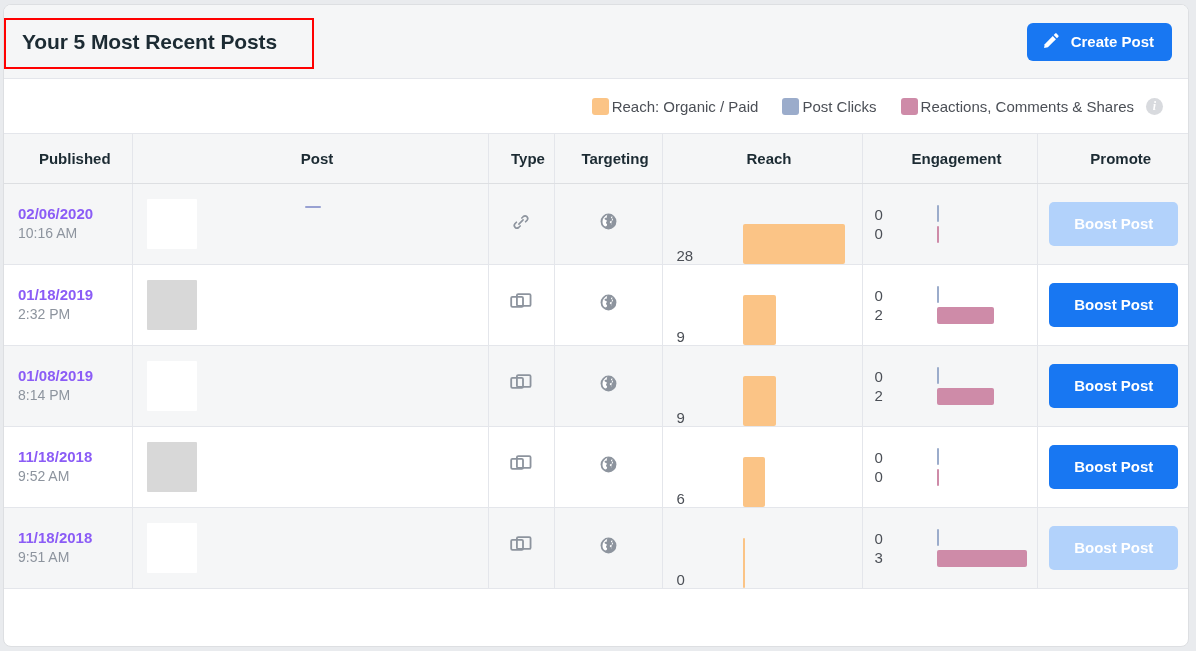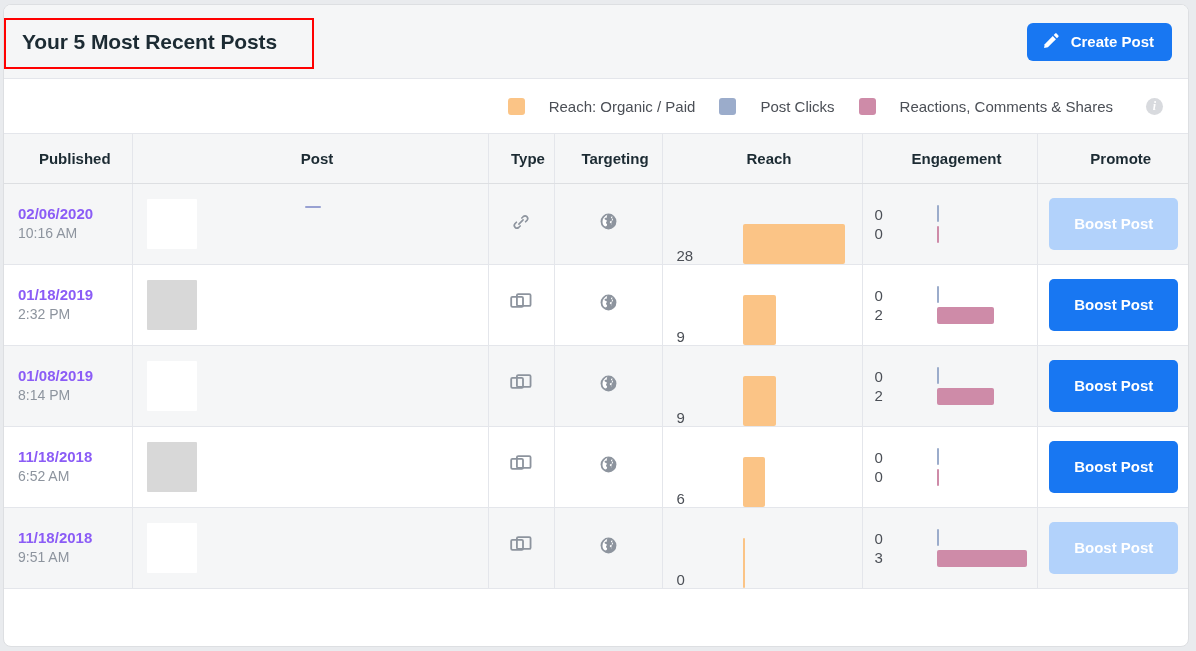--- a/index.html
+++ b/index.html
@@ -94,21 +94,21 @@
     border-bottom: 1px solid #e4e6eb;
     display: flex;
     align-items: center;
     justify-content: flex-end;
     padding-right: 25px;
     box-sizing: border-box;
   }
   .legend-item {
     display: inline-flex;
     align-items: center;
-    gap: 24px;
+    gap: 3px;
     margin-left: 24px;
     font-size: 15px;
     color: #4b4f56;
   }
   .legend-swatch {
     width: 17px;
     height: 17px;
     border-radius: 3px;
     flex: 0 0 17px;
   }
@@ -267,21 +267,21 @@
     background: #ce8ba8;
     height: 17px;
     border-radius: 2px;
     min-width: 2px;
   }
 
   
   .promote-cell { text-align: center; }
   .boost-btn {
     width: 129px;
-    height: 52px;
+    height: 44px;
     border: none;
     border-radius: 5px;
     background: #1877f2;
     color: #ffffff;
     font-family: "Liberation Sans", sans-serif;
     font-size: 15px;
     font-weight: 700;
     cursor: pointer;
   }
   .boost-btn.disabled {
@@ -492,21 +492,21 @@
                   <div class="bar-pink" style="width:57px;"></div>
                 </div>
               </div>
             </td>
             <td class="promote-cell"><button class="boost-btn">Boost Post</button></td>
           </tr>
           <tr class="row-plain">
             <td>
               <div class="pub-cell">
                 <div class="pub-date">11/18/2018</div>
-                <div class="pub-time">6:52 AM</div>
+                <div class="pub-time">9:52 AM</div>
               </div>
             </td>
             <td>
               <div class="post-cell">
                 <div class="post-thumb thumb-gray"></div>
                 <div class="post-text"></div>
               </div>
             </td>
             <td class="icon-cell"><span class="glyph"><svg width="22" height="20" viewBox="0 0 24 22">
                   <rect x="1.2" y="4.2" width="13" height="11" rx="1.4" fill="none" stroke="#8d949e" stroke-width="2"></rect>

